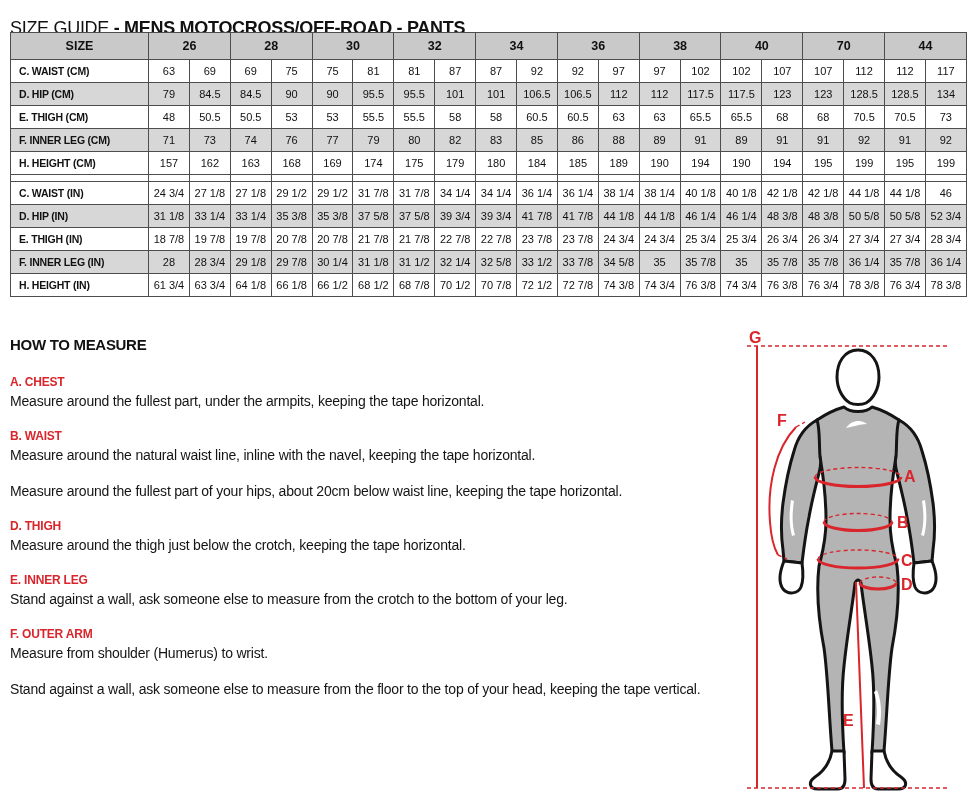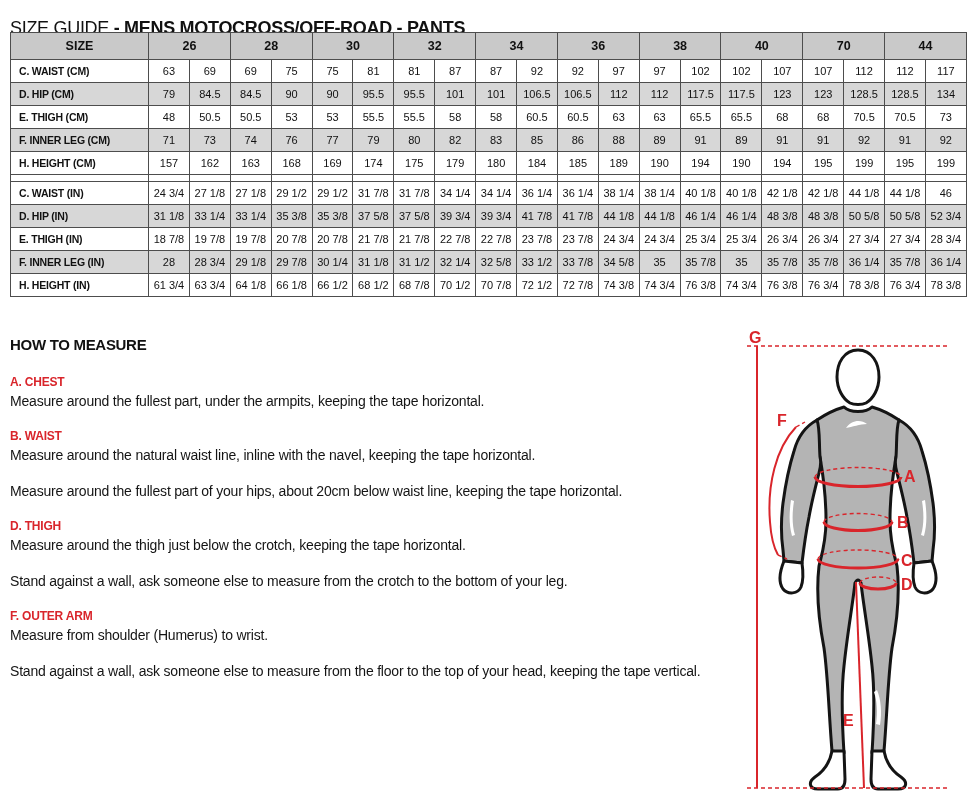--- a/index.html
+++ b/index.html
@@ -355,20 +355,21 @@
       <div class="m-text">Measure around the natural waist line, inline with the navel, keeping the tape horizontal.</div>
     </div>
     <div class="m-item">
       <div class="m-text">Measure around the fullest part of your hips, about 20cm below waist line, keeping the tape horizontal.</div>
     </div>
     <div class="m-item">
       <div class="m-head">D. THIGH</div>
       <div class="m-text">Measure around the thigh just below the crotch, keeping the tape horizontal.</div>
     </div>
     <div class="m-item">
+      <div class="m-head">E. INNER LEG</div>
       <div class="m-text">Stand against a wall, ask someone else to measure from the crotch to the bottom of your leg.</div>
     </div>
     <div class="m-item">
       <div class="m-head">F. OUTER ARM</div>
       <div class="m-text">Measure from shoulder (Humerus) to wrist.</div>
     </div>
     <div class="m-item">
       <div class="m-text">Stand against a wall, ask someone else to measure from the floor to the top of your head, keeping the tape vertical.</div>
     </div>
   </div>

